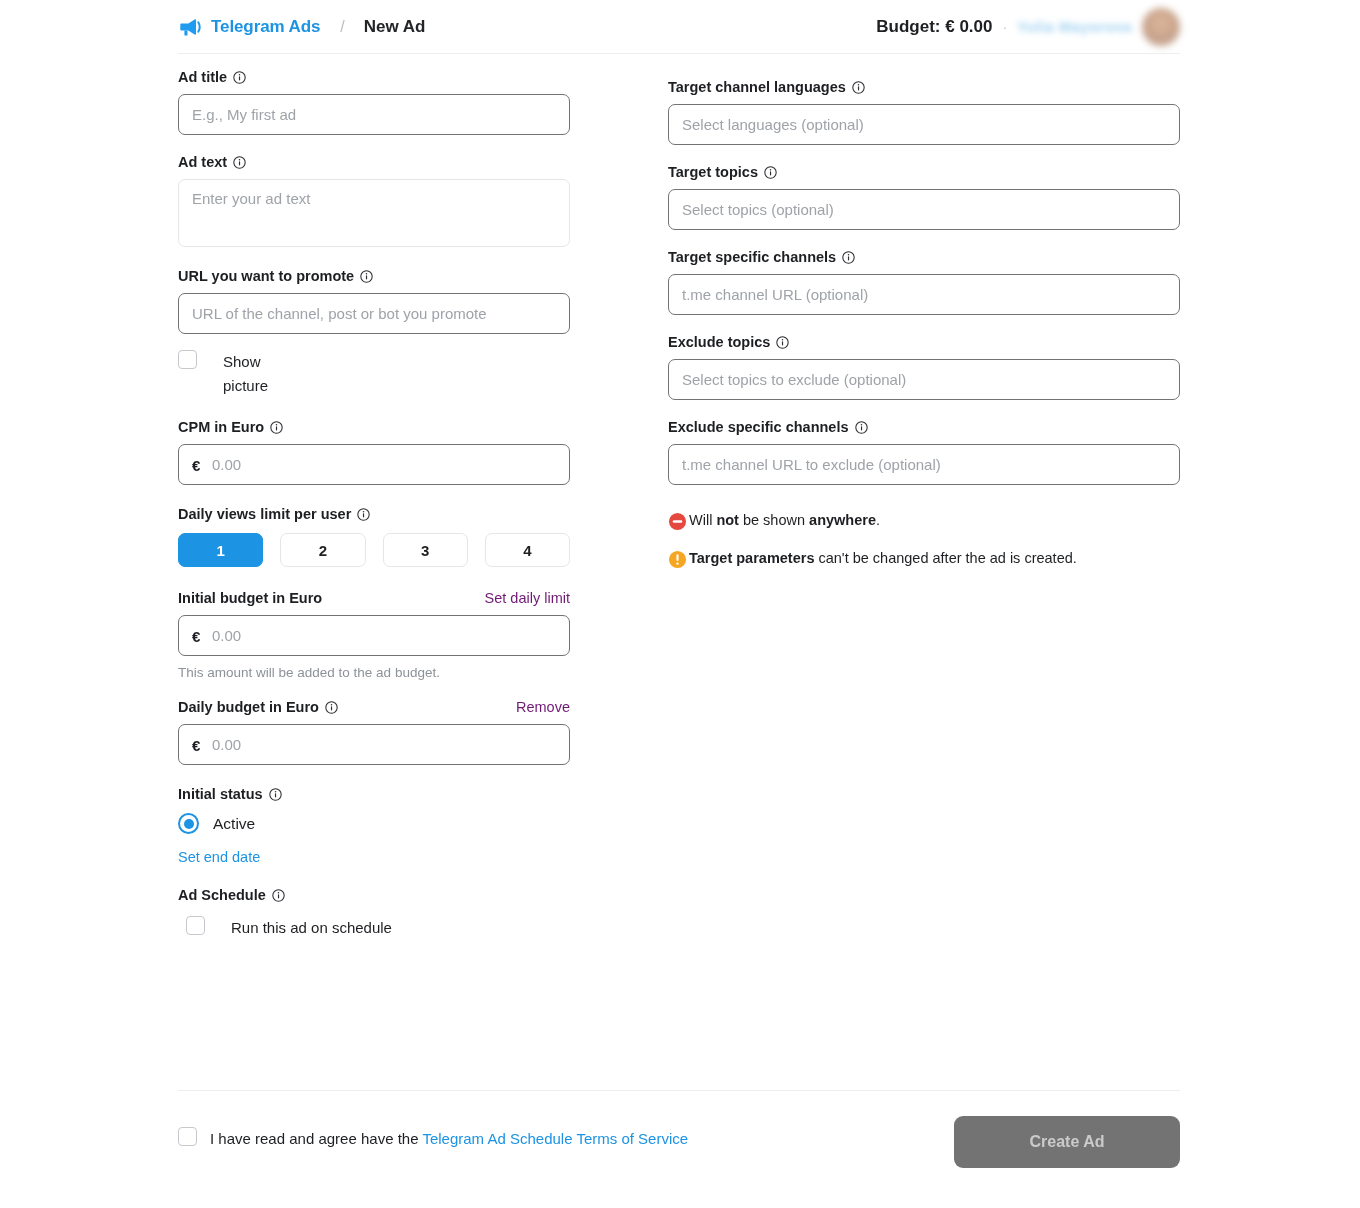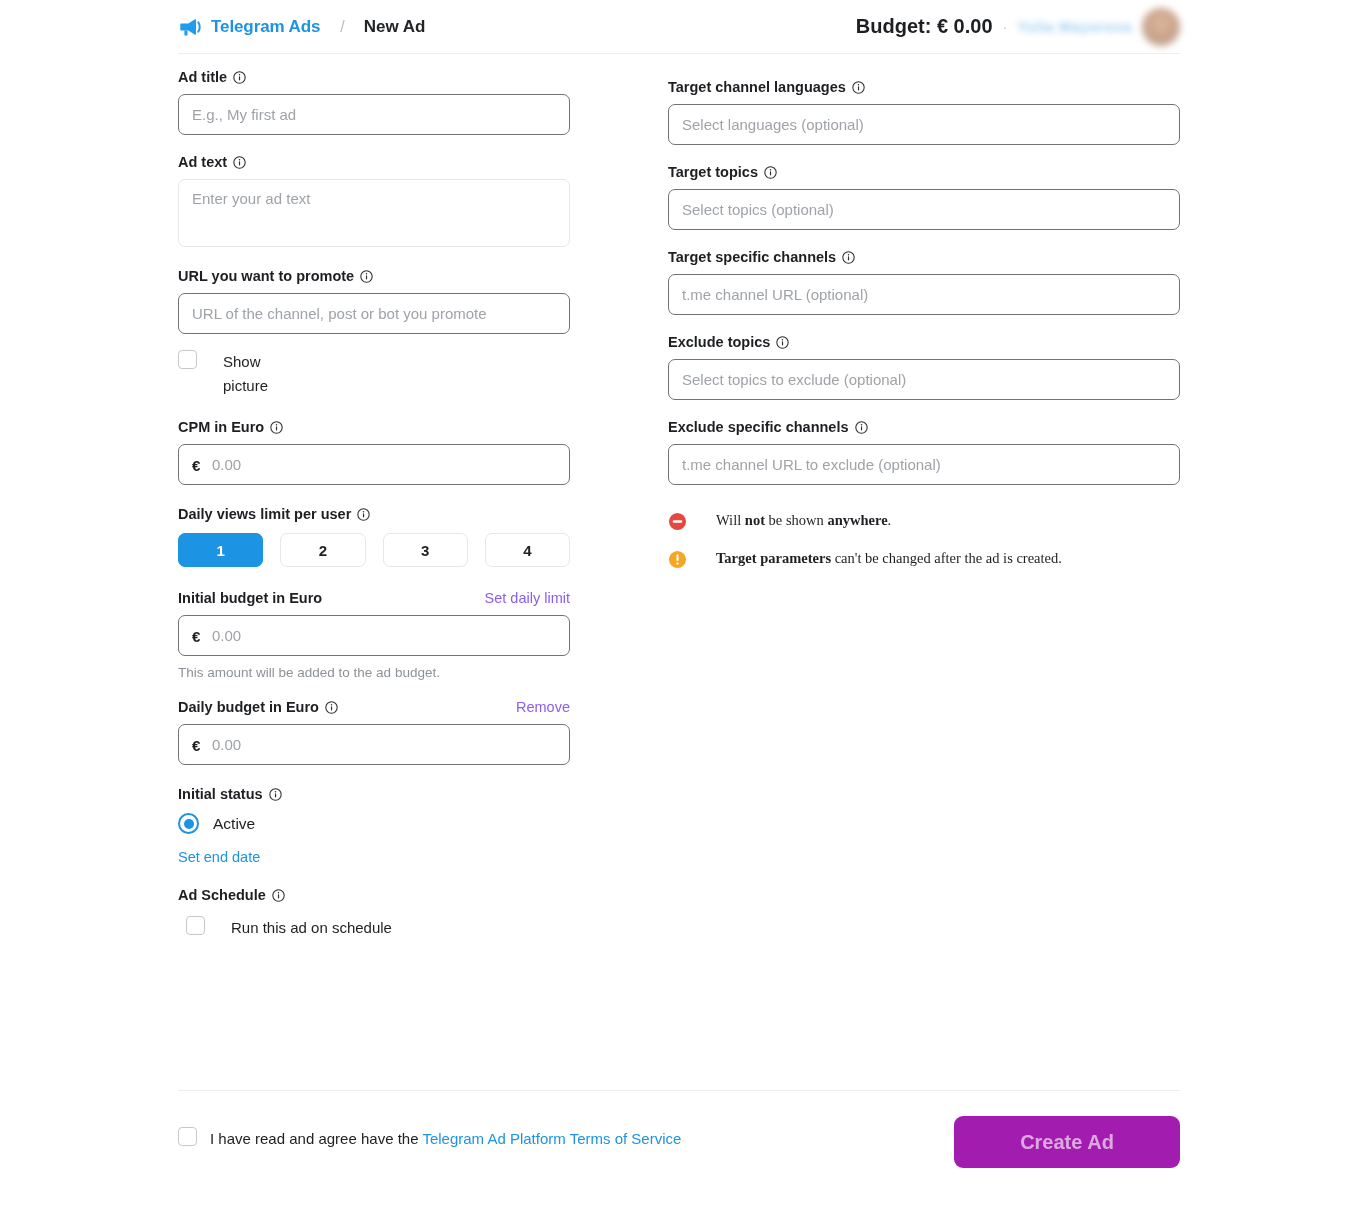--- a/index.html
+++ b/index.html
@@ -31,21 +31,21 @@
   .brand-name {
     color: #1c93e3; font-size: 17px; font-weight: bold;
     letter-spacing: -0.1px; text-decoration: none;
   }
   .crumb-sep { color: #b9bec4; font-size: 16px; margin: 0 10px 0 11px; }
   .crumb-current { color: #222427; font-size: 17px; font-weight: bold; }
 
   .header-right {
     margin-left: auto; display: flex; align-items: center; gap: 10px;
   }
-  .budget-label { font-size: 20px; font-weight: bold; color: #1d1f22; }
+  .budget-label { font-size: 17px; font-weight: bold; color: #1d1f22; }
   .hdr-dot { color: #c3c7cb; font-size: 14px; }
   .user-name {
     font-size: 15px; color: #8fc9ef; font-weight: bold;
     filter: blur(3.4px); opacity: .85; letter-spacing: .4px;
   }
   .avatar {
     width: 38px; height: 38px; border-radius: 50%;
     background: radial-gradient(circle at 50% 42%, #d8b39b 0%, #c9a68f 45%, #bfa persistence 60%, #b9a194 100%);
     background: radial-gradient(circle at 50% 40%, #dcb79c 0%, #caa48c 50%, #b9a095 100%);
     filter: blur(3.6px);
@@ -57,21 +57,21 @@
 
   .field-label {
     display: flex; align-items: center; gap: 6px;
     font-size: 14.5px; font-weight: bold; color: #1d1f22;
     line-height: 18px;
   }
   .label-row {
     display: flex; align-items: center; justify-content: space-between;
   }
   .link {
-    color: #8b5cf6; font-size: 14.5px; text-decoration: none; cursor: pointer;
+    color: #701a75; font-size: 14.5px; text-decoration: none; cursor: pointer;
   }
   .link-plain { color: #1c93e3; font-size: 14.5px; text-decoration: none; cursor: pointer; }
 
   .info-icon { width: 13px; height: 13px; display: block; flex: none; }
 
   .input {
     width: 100%; height: 41px;
     border: 1px solid #737373; border-radius: 7px;
     background: #fff;
     font-family: "Liberation Sans", sans-serif;
@@ -124,44 +124,44 @@
   .seg {
     width: 92px; height: 34px; border-radius: 7px;
     border: 1px solid #e4e7ea; background: #fff;
     font-family: "Liberation Sans", sans-serif;
     font-size: 15px; font-weight: bold; color: #1d1f22;
     cursor: pointer; display: flex; align-items: center; justify-content: center;
   }
   .seg.active { background: #1c93e3; border-color: #1c93e3; color: #fff; }
 
   
-  .notice { display: flex; align-items: flex-start; gap: 29px; margin-top: 0; font-family: Liberation Serif, serif; }
+  .notice { display: flex; align-items: flex-start; gap: 2px; margin-top: 0; }
   .notice + .notice { margin-top: 14px; }
   .notice-txt { font-size: 14.5px; color: #1d1f22; line-height: 19px; }
   .notice-txt b { font-weight: bold; }
   .nicon { width: 19px; height: 19px; flex: none; margin-top: 1px; }
 
   
   .footer-rule {
     position: absolute; left: 178px; top: 1090px; width: 1002px;
     border-top: 1px solid #eceef0;
   }
   .footer {
     position: absolute; left: 178px; top: 1116px; width: 1002px;
     display: flex; align-items: flex-start;
   }
   .terms-row { display: flex; align-items: flex-start; gap: 13px; max-width: 520px; padding-top: 11px; }
   .terms-text { font-size: 15px; line-height: 23px; color: #1d1f22; }
   .terms-text a { color: #1c93e3; text-decoration: none; }
   .create-btn {
     margin-left: auto;
     width: 226px; height: 52px; border: none; border-radius: 9px;
-    background: #a21caf; color: rgba(255,255,255,0.62);
+    background: #737373; color: rgba(255,255,255,0.62);
     font-family: "Liberation Sans", sans-serif;
-    font-size: 20px; font-weight: bold; cursor: default;
+    font-size: 16px; font-weight: bold; cursor: default;
   }
   .mt8  { margin-top: 8px; }
   .mt10 { margin-top: 10px; }
   .mt14 { margin-top: 14px; }
   .mt16 { margin-top: 16px; }
   .mt18 { margin-top: 18px; }
   .mt20 { margin-top: 20px; }
   .mt22 { margin-top: 22px; }
 </style>
 </head>
@@ -429,18 +429,18 @@
         </span>
         <span class="notice-txt"><b>Target parameters</b> can't be changed after the ad is created.</span>
       </div>
     </div>
   </div>
 
   <div class="footer-rule"></div>
   <div class="footer">
     <div class="terms-row">
       <span class="cbx"></span>
-      <span class="terms-text"><span>I have read and agree have the </span><a href="#">Telegram Ad Platform Terms of Service</a></span>
+      <span class="terms-text"><span>I have read and agree have the </span><a href="#">Telegram Ad Schedule Terms of Service</a></span>
     </div>
     <button class="create-btn">Create Ad</button>
   </div>
 
 </div>
 
 </body></html>

